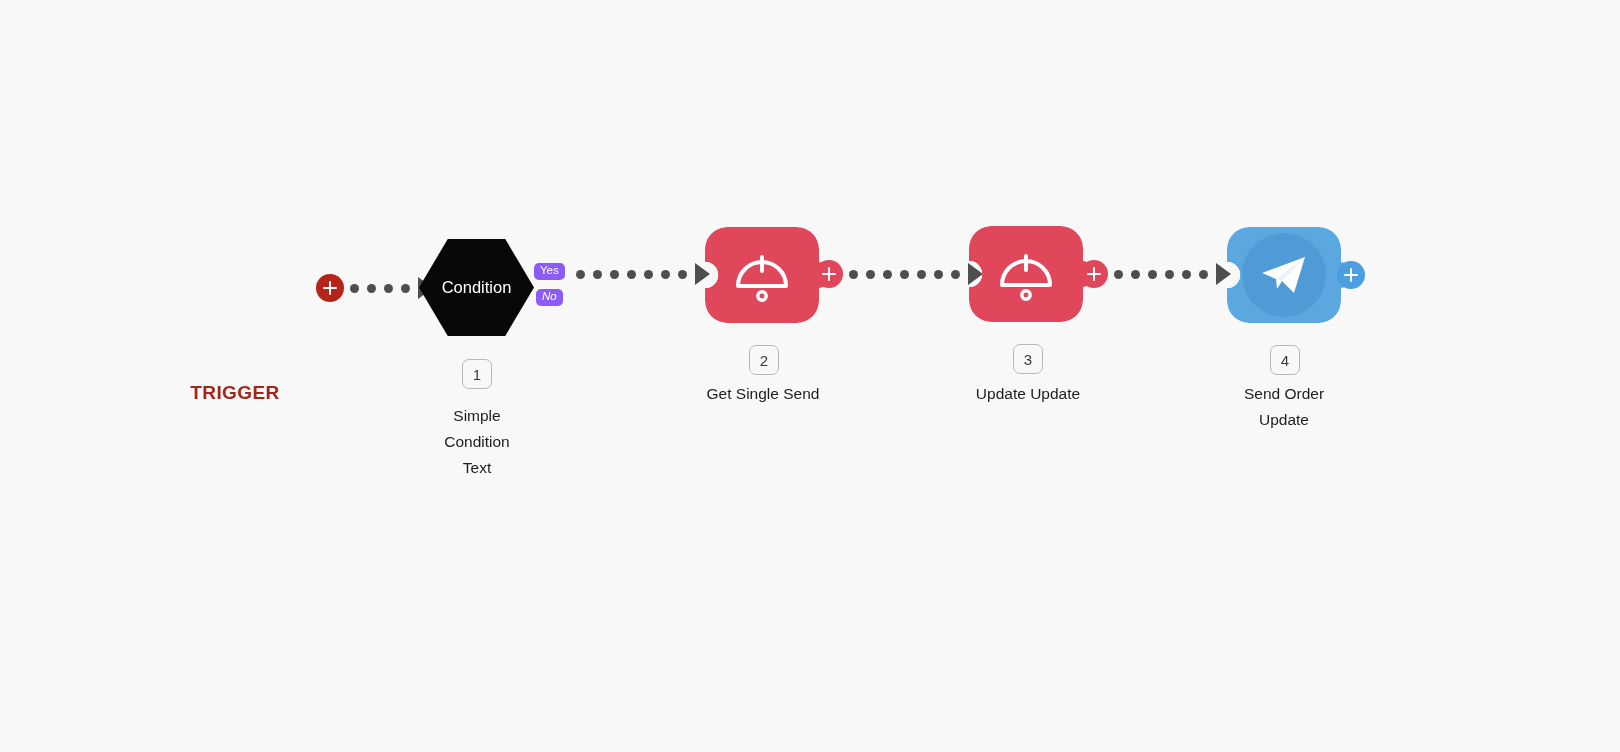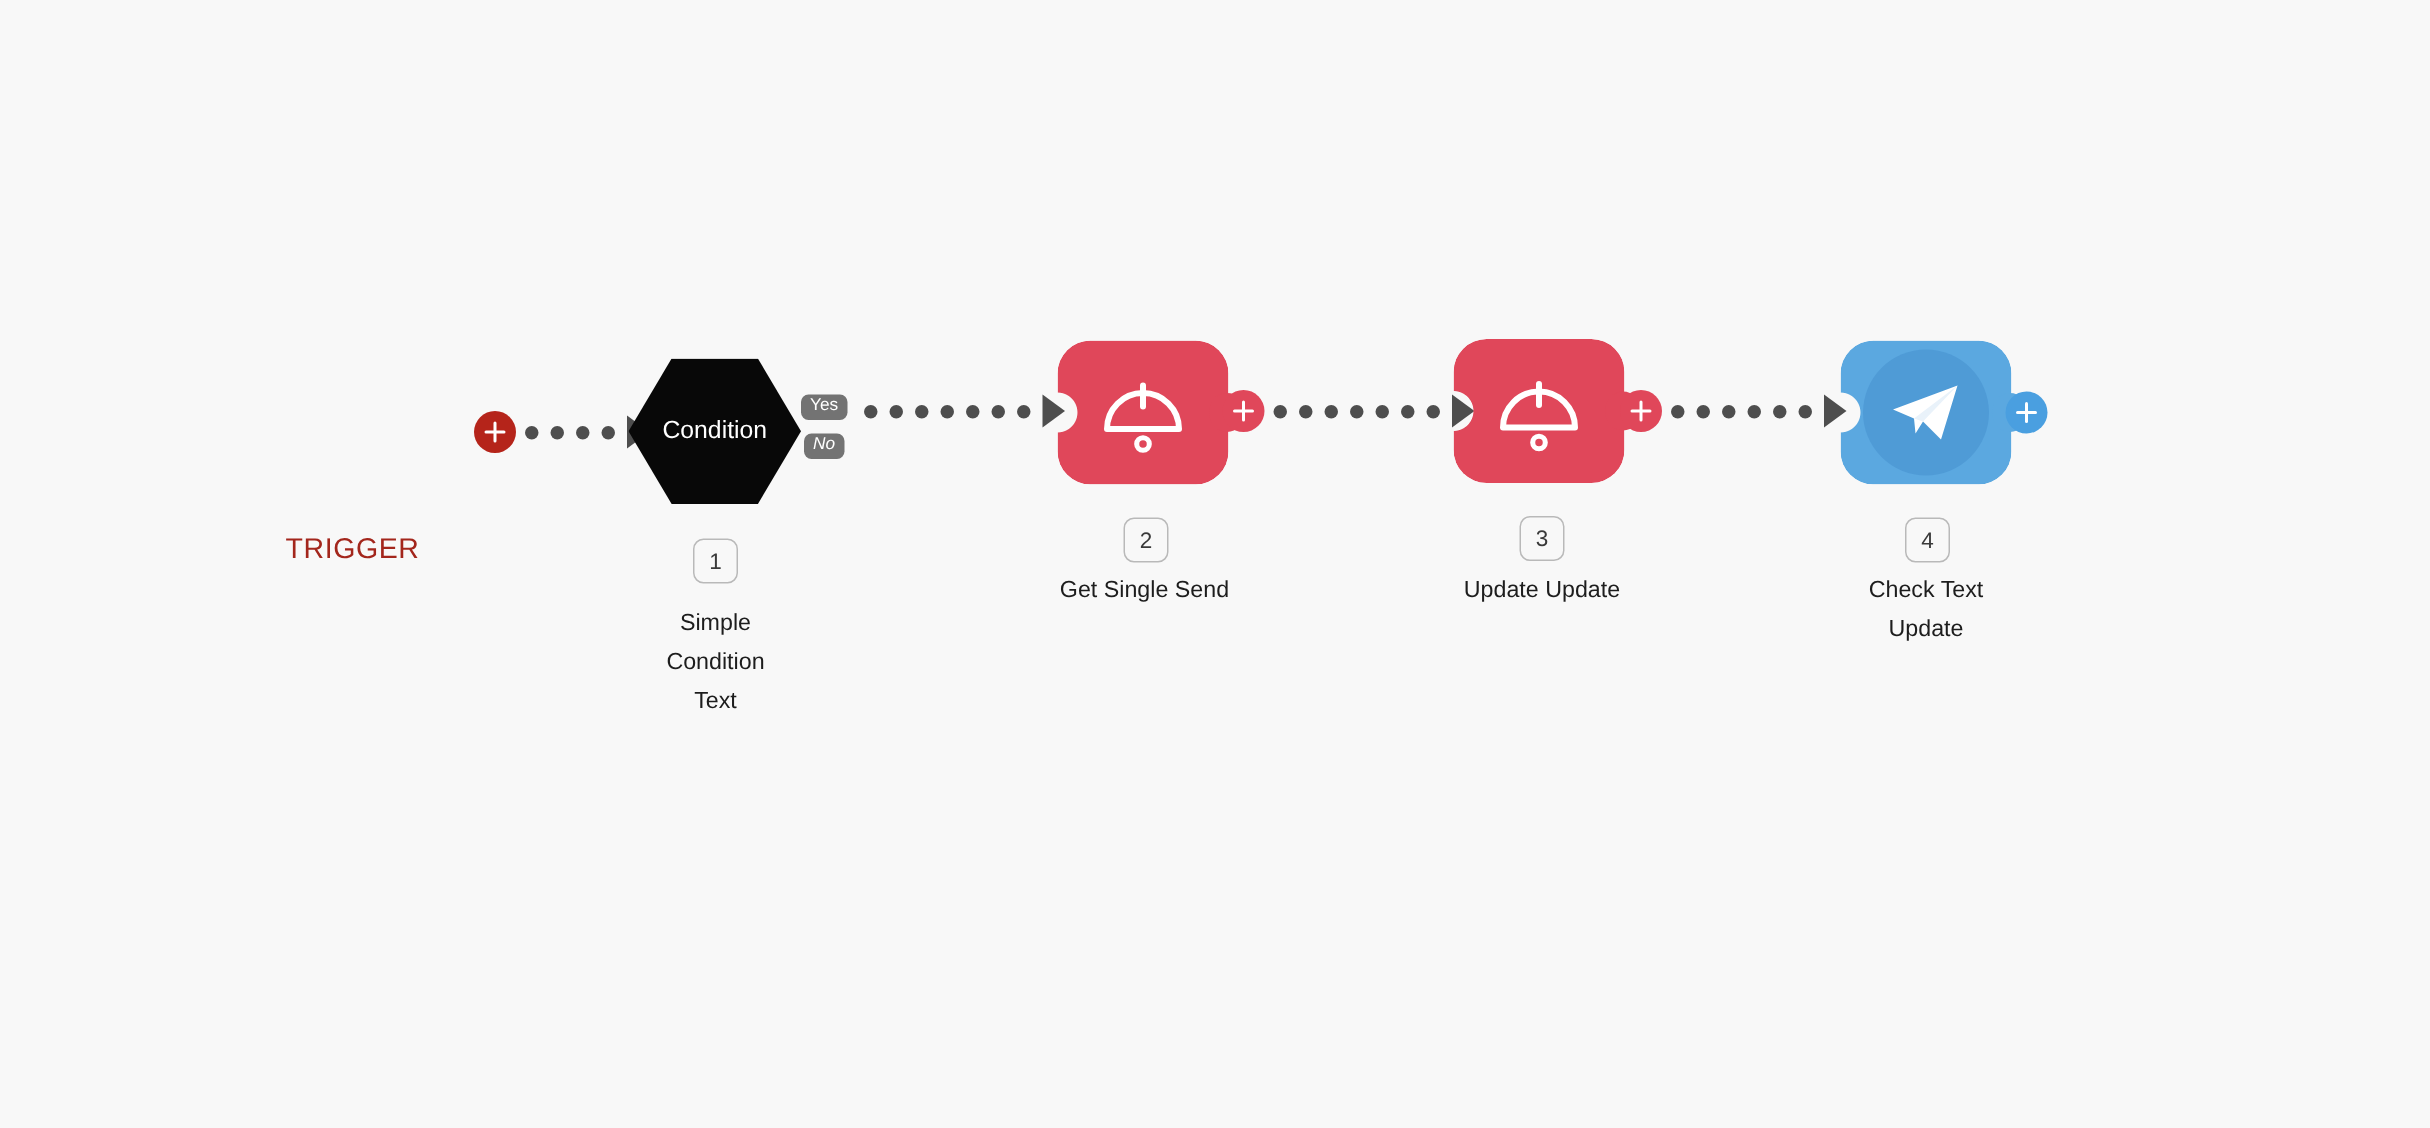--- a/index.html
+++ b/index.html
@@ -79,27 +79,28 @@
     letter-spacing: -0.2px;
   }
   .ti-gauge {
     position: absolute;
     left: 5px; top: 9px;
     width: 30px; height: 28px;
   }
   .trigger-label {
     position: absolute;
     left: 110px;
-    top: 356px;
+    top: 382px;
     width: 250px;
     text-align: center;
     color: #a3261c;
     font-size: 19px;
     letter-spacing: 0.4px;
     font-family: "Liberation Sans", sans-serif;
+    font-weight: bold;
   }
 
   
   .conn {
     position: absolute;
     height: 16px;
     display: flex;
     align-items: center;
   }
   .conn .dot {
@@ -158,21 +159,21 @@
     align-items: center;
     justify-content: center;
   }
   .hex-label {
     color: #ffffff;
     font-size: 16.5px;
     font-family: "Liberation Sans", sans-serif;
   }
   .branch-badge {
     position: absolute;
-    background: #737373;
+    background: #8b5cf6;
     color: #ffffff;
     border-radius: 5px;
     font-size: 11.5px;
     padding: 2px 6px 3px 6px;
     line-height: 1;
     font-family: "Liberation Sans", sans-serif;
     cursor: pointer;
   }
 
   
@@ -355,21 +356,21 @@
     <div class="node-shape" style="background:#5ba8e0;"></div>
     <div class="node-bump" style="background:#5ba8e0;"></div>
     <div class="tg-disc"></div>
     <svg class="node-icon" viewBox="0 0 62 58">
       <path d="M9 27 L52 11 L41 47 L29 35 L24 43 L23 33 Z" fill="#ffffff"></path>
       <path d="M23 33 L52 11 L29 35 Z" fill="#e9f2fa"></path>
     </svg>
   </div>
   <div class="node-badge" style="left:1270px; top:345px;">4</div>
   <div class="node-title" style="left:1204px; top:381px; width:160px;">
-    <div>Check Text</div>
+    <div>Send Order</div>
     <div>Update</div>
   </div>
 
   <div class="plus-btn" style="left:1337px; top:261px; background:#4a9fe0;">
     <span class="bar-h"></span>
     <span class="bar-v"></span>
   </div>
 
 </div>
 

